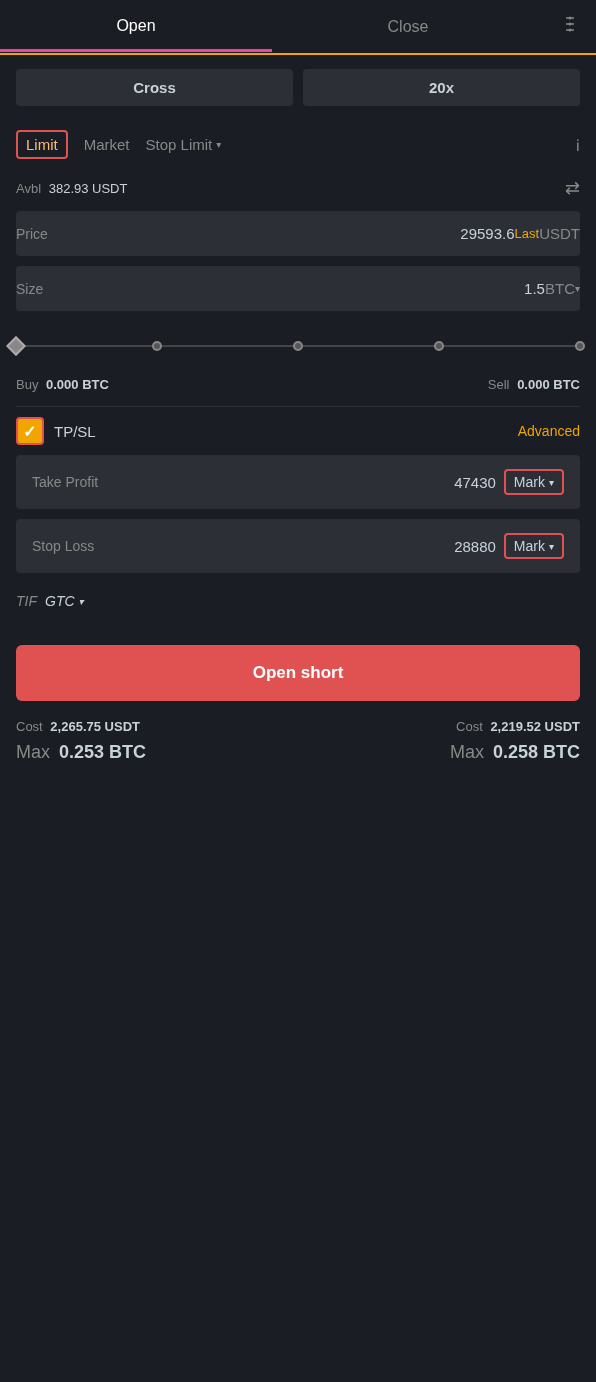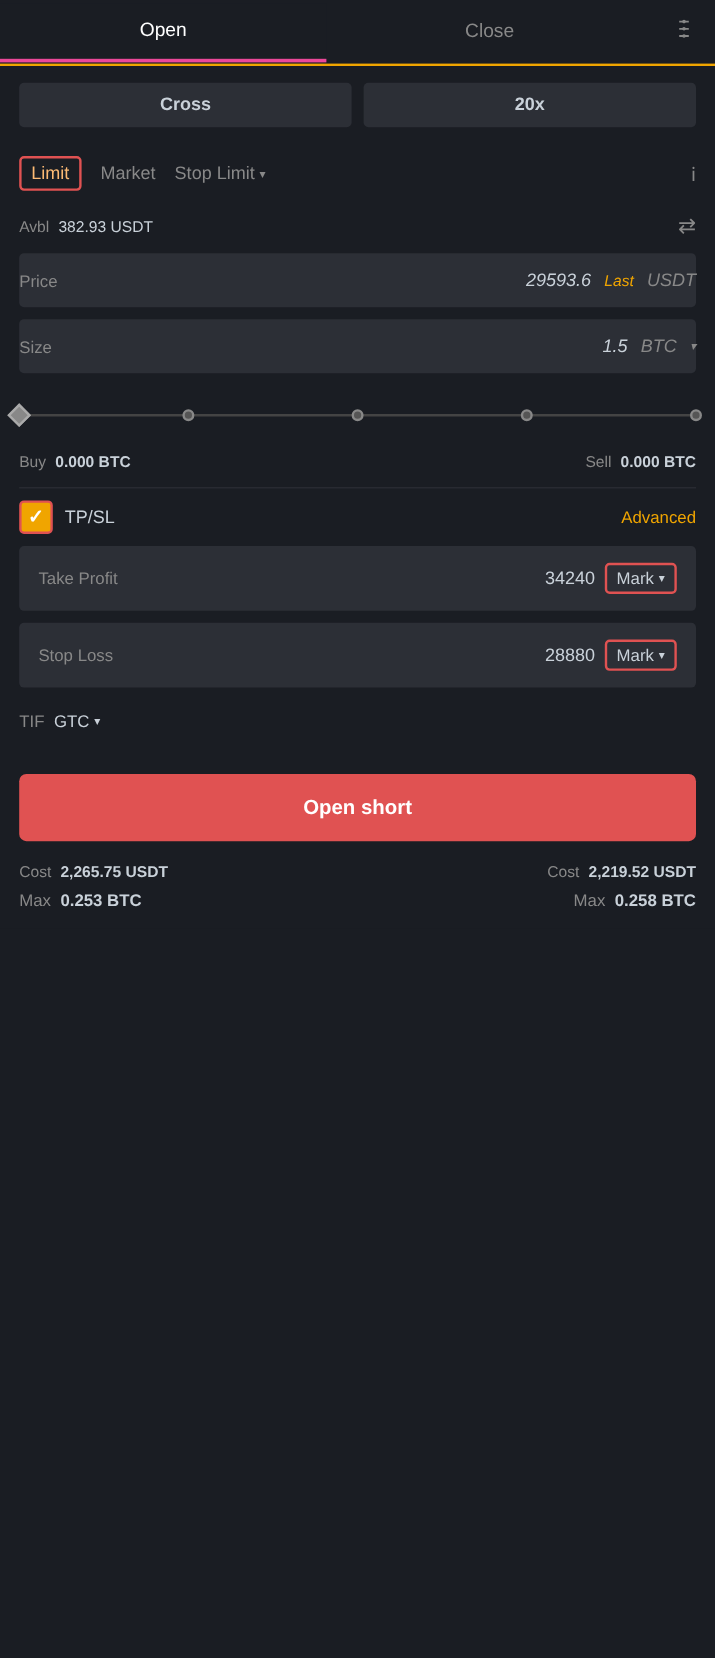--- a/index.html
+++ b/index.html
@@ -131,24 +131,23 @@
       align-items: center;
       justify-content: space-between;
     }
     .input-field .label {
       color: #888;
       font-size: 14px;
     }
     .input-field .value-area {
       display: flex;
       align-items: center;
-      gap: 11px;
+      gap: 0;
       font-size: 15px;
       color: #c9d1d9;
-      font-style: italic;
     }
     .input-field .last-label {
       color: #f0a500;
       font-size: 13px;
     }
     .input-field .currency {
       color: #888;
     }
     .input-field .dropdown-arrow {
       font-size: 10px;
@@ -269,20 +268,21 @@
     }
 
     
     .tif-row {
       display: flex;
       align-items: center;
       gap: 8px;
       padding: 10px 16px 20px;
       color: #888;
       font-size: 14px;
+      font-style: italic;
     }
     .tif-dropdown {
       display: flex;
       align-items: center;
       gap: 4px;
       cursor: pointer;
       color: #c9d1d9;
     }
     .tif-dropdown .arrow {
       font-size: 10px;
@@ -328,21 +328,21 @@
       color: #888;
     }
     .cost-row .bold {
       color: #c9d1d9;
       font-weight: 600;
     }
     .max-row {
       display: flex;
       justify-content: space-between;
       padding: 4px 16px 16px;
-      font-size: 14px;
+      font-size: 18px;
       color: #888;
     }
     .max-row .bold {
       color: #c9d1d9;
       font-weight: 600;
     }
 
     .divider {
       height: 1px;
       background: #2c2f36;
@@ -445,21 +445,21 @@
         <span class="checkbox-check">✓</span>
       </div>
       <span class="tpsl-label">TP/SL</span>
     </div>
     <span class="advanced-link">Advanced</span>
   </div>
 
   <div class="tpsl-input">
     <span class="label">Take Profit</span>
     <div class="right">
-      <span class="number">34240</span>
+      <span class="number">47430</span>
       <div class="mark-dropdown">
         <span>Mark</span>
         <span class="arrow">▾</span>
       </div>
     </div>
   </div>
 
   <div class="tpsl-input">
     <span class="label">Stop Loss</span>
     <div class="right">

